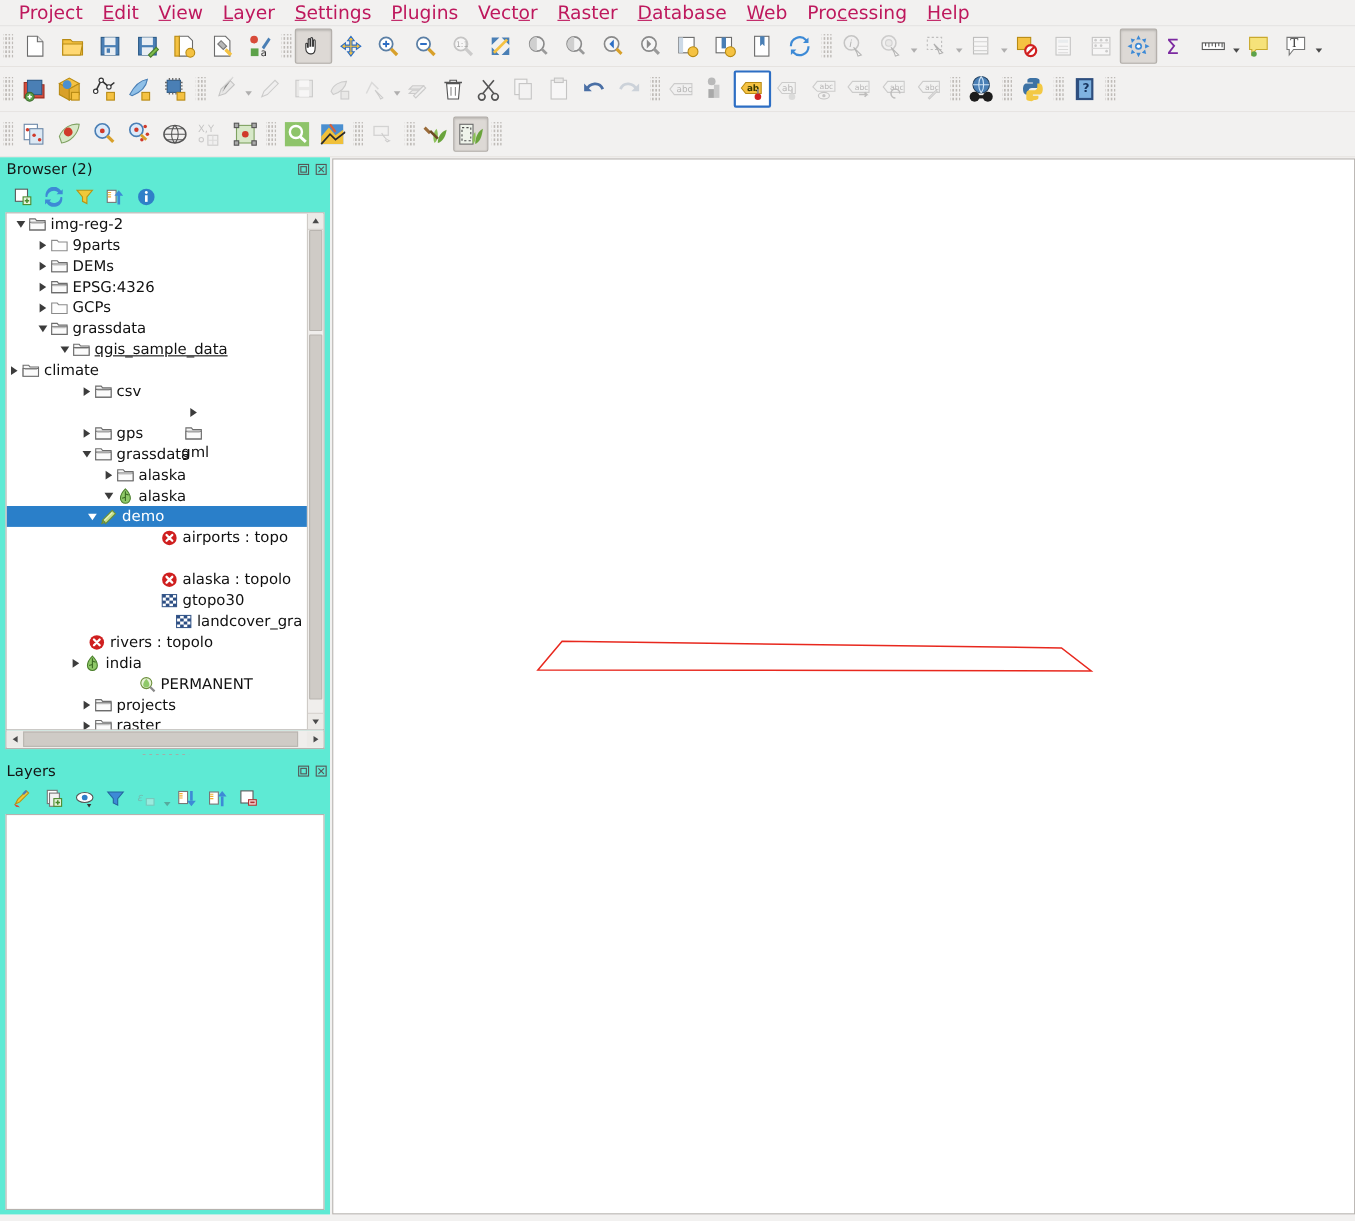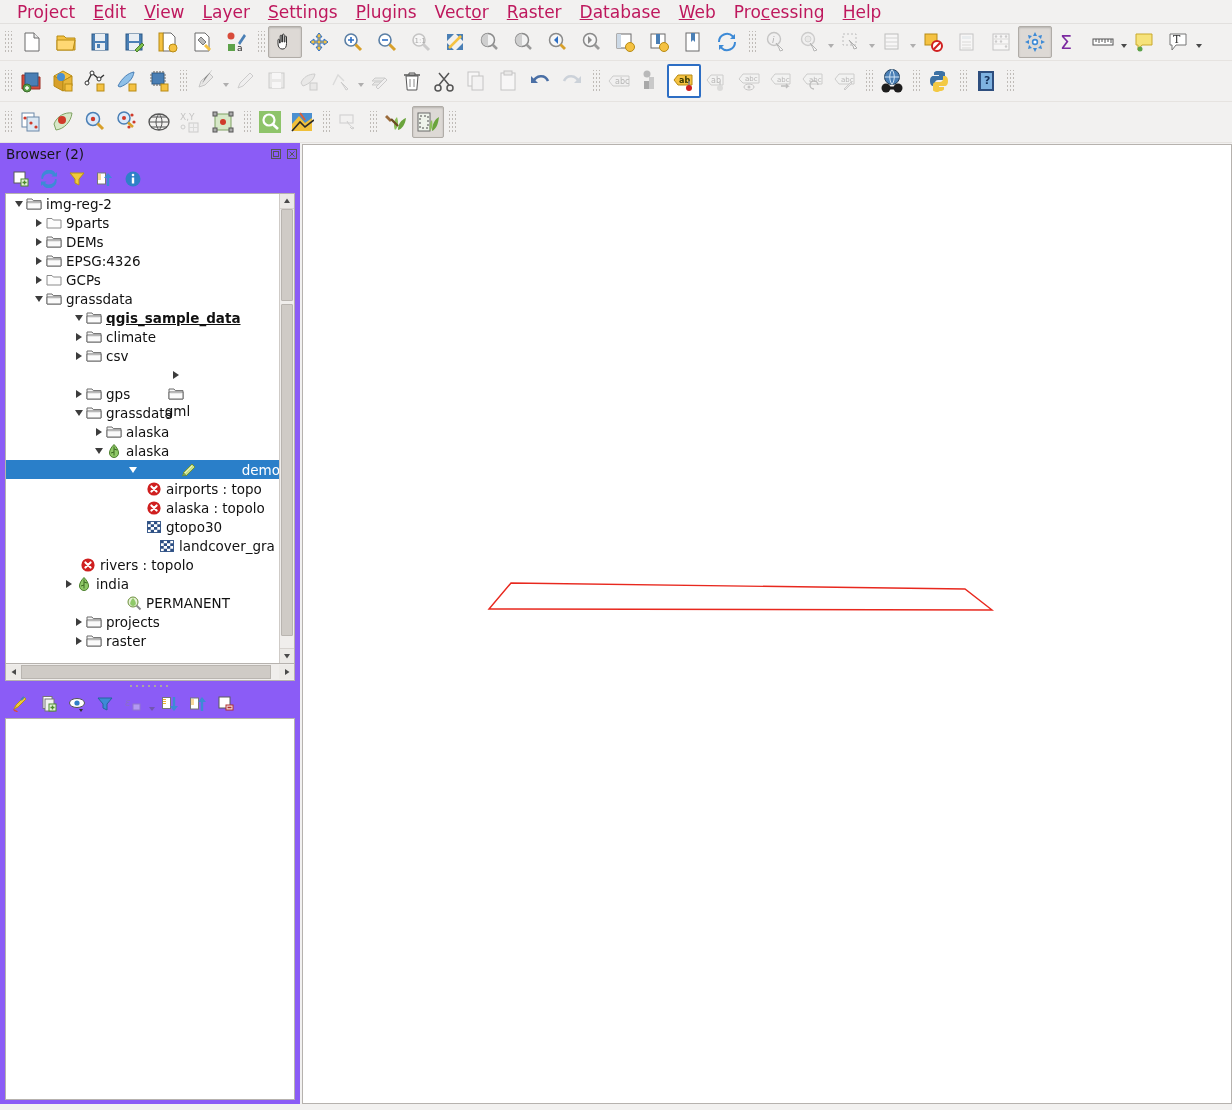--- a/index.html
+++ b/index.html
@@ -46,21 +46,21 @@
   .tbtn.dis{opacity:.42;}
   .tbtn svg{display:block;}
   .caret{
     width:0;height:0;border-left:3.5px solid transparent;border-right:3.5px solid transparent;
     border-top:4px solid #4a4a4a;margin-left:1px;margin-top:7px;flex:none;
   }
   .caret.dis{opacity:.4;}
 
   
   .body-area{display:flex;height:961px;}
-  .left-dock{width:300px;flex:none;display:flex;flex-direction:column;background:#8b5cf6;}
+  .left-dock{width:300px;flex:none;display:flex;flex-direction:column;background:#5eead4;}
 
   .panel-title{
     height:22px;display:flex;align-items:center;padding:0 2px 0 6px;
     font-size:13.5px;color:#151515;
   }
   .panel-title .ptext{flex:1;}
   .panel-btn{
     width:13px;height:13px;margin-left:3px;flex:none;display:flex;align-items:center;justify-content:center;
     cursor:default;
   }
@@ -839,34 +839,34 @@
               </span>
               <span class="ticon">
                 <svg width="16" height="16" viewBox="0 0 16 16">
                   <path d="M1 3h5l1.3 1.6H15V13H1z" fill="#f7f7f7" stroke="#6d6d6d" stroke-width="1"></path>
                   <path d="M1 6h14v7H1z" fill="#fbfbfb" stroke="#6d6d6d"></path>
                   <path d="M2.4 6.8h11.2" stroke="#bdbdbd"></path>
                 </svg>
               </span>
               <span class="tlabel">grassdata</span>
             </div>
-            <div class="trow" style="padding-left: 66px; font-weight: bold;">
+            <div class="trow" style="padding-left: 46px;">
               <span class="twist">
                 <span class="tri-d"></span>
               </span>
               <span class="ticon">
                 <svg width="16" height="16" viewBox="0 0 16 16">
                   <path d="M1 3h5l1.3 1.6H15V13H1z" fill="#f7f7f7" stroke="#6d6d6d" stroke-width="1"></path>
                   <path d="M1 6h14v7H1z" fill="#fbfbfb" stroke="#6d6d6d"></path>
                   <path d="M2.4 6.8h11.2" stroke="#bdbdbd"></path>
                 </svg>
               </span>
               <span class="tlabel ul">qgis_sample_data</span>
             </div>
-            <div class="trow" style="padding-left: 66px;">
+            <div class="trow" style="">
               <span class="twist">
                 <span class="tri-r"></span>
               </span>
               <span class="ticon">
                 <svg width="16" height="16" viewBox="0 0 16 16">
                   <path d="M1 3h5l1.3 1.6H15V13H1z" fill="#f7f7f7" stroke="#6d6d6d" stroke-width="1"></path>
                   <path d="M1 6h14v7H1z" fill="#fbfbfb" stroke="#6d6d6d"></path>
                   <path d="M2.4 6.8h11.2" stroke="#bdbdbd"></path>
                 </svg>
               </span>
@@ -943,21 +943,21 @@
               </span>
               <span class="ticon">
                 <svg width="16" height="16" viewBox="0 0 16 16">
                   <path d="M8 1.5c3 3 4.5 6 4.5 8.5S10.5 14.5 8 14.5 3.5 12.5 3.5 10 5 4.5 8 1.5z" fill="#8fc968" stroke="#4b7f2c"></path>
                   <path d="M8 3.5v9" stroke="#3c6b22"></path>
                   <path d="M8 6l3 1M8 9l-3 1" stroke="#3c6b22"></path>
                 </svg>
               </span>
               <span class="tlabel">alaska</span>
             </div>
-            <div class="trow sel" style="padding-left: 120px; justify-content: space-between;">
+            <div class="trow sel" style="padding-left: 71px;">
               <span class="twist">
                 <span class="tri-d"></span>
               </span>
               <span class="ticon">
                 <svg width="16" height="16" viewBox="0 0 16 16">
                   <path d="M2 11l9-9 3 3-9 9z" fill="#c8e08a" stroke="#6b8f3a"></path>
                   <path d="M3 12l8-8" stroke="#e8f2c8"></path>
                   <path d="M1.5 14l1.2-3 1.8 1.8z" fill="#a8c46a" stroke="#6b8f3a"></path>
                 </svg>
               </span>
@@ -966,21 +966,21 @@
             <div class="trow" style="padding-left: 126px;">
               <span class="twist"></span>
               <span class="ticon">
                 <svg width="16" height="16" viewBox="0 0 16 16">
                   <circle cx="8" cy="8" r="6.6" fill="#cf1f1f"></circle>
                   <path d="M5.4 5.4l5.2 5.2M10.6 5.4l-5.2 5.2" stroke="#fff" stroke-width="2.1" stroke-linecap="round"></path>
                 </svg>
               </span>
               <span class="tlabel">airports : topo</span>
             </div>
-            <div class="trow" style="padding-left: 126px;">
+            <div class="trow" style="padding-left: 126px; margin-top: 19px;">
               <span class="twist"></span>
               <span class="ticon">
                 <svg width="16" height="16" viewBox="0 0 16 16">
                   <circle cx="8" cy="8" r="6.6" fill="#cf1f1f"></circle>
                   <path d="M5.4 5.4l5.2 5.2M10.6 5.4l-5.2 5.2" stroke="#fff" stroke-width="2.1" stroke-linecap="round"></path>
                 </svg>
               </span>
               <span class="tlabel">alaska : topolo</span>
             </div>
             <div class="trow" style="padding-left: 126px; text-align: right;">
@@ -1107,20 +1107,35 @@
           <svg width="8" height="8" viewBox="0 0 8 8">
               <path d="M6.5 4L2 7V1z" fill="#4a4a4a"></path>
             </svg>
         </div>
       </div>
 
       <div class="splitter">
           <div class="dots"></div>
         </div>
 
+      <div class="panel-title">
+        <span class="ptext">Layers</span>
+        <span class="panel-btn">
+          <svg width="12" height="12" viewBox="0 0 12 12">
+              <rect x="1.5" y="1.5" width="9" height="9" fill="none" stroke="#555"></rect>
+              <rect x="3.5" y="3.5" width="5" height="5" fill="none" stroke="#555"></rect>
+            </svg>
+        </span>
+        <span class="panel-btn">
+          <svg width="12" height="12" viewBox="0 0 12 12">
+              <rect x="1.5" y="1.5" width="9" height="9" fill="none" stroke="#555"></rect>
+              <path d="M3.5 3.5l5 5M8.5 3.5l-5 5" stroke="#555"></path>
+            </svg>
+        </span>
+      </div>
 
       <div class="panel-toolbar">
         <div class="ptbtn" title="Open the Layer Styling panel">
           <svg width="18" height="18" viewBox="0 0 18 18">
               <path d="M2 14l4-2 8-8-2-2-8 8z" fill="#f0c93a" stroke="#b89414"></path>
               <path d="M1 14c2 1 4 1 5 3-2 0-4 0-5-3z" fill="#d84b3a"></path>
               <path d="M9 5l3-3" stroke="#4a7fb5" stroke-width="2"></path>
             </svg>
         </div>
         <div class="ptbtn" title="Add Group">

